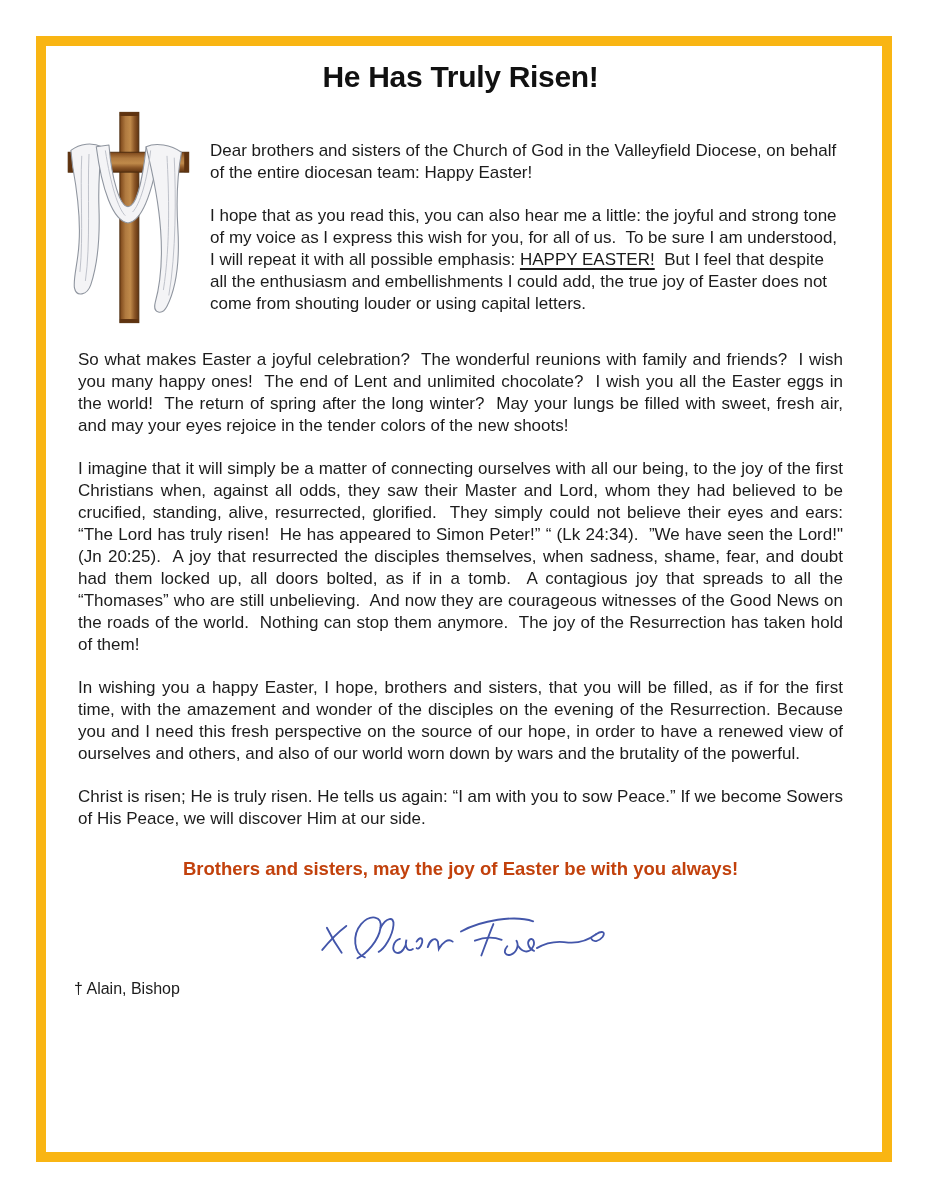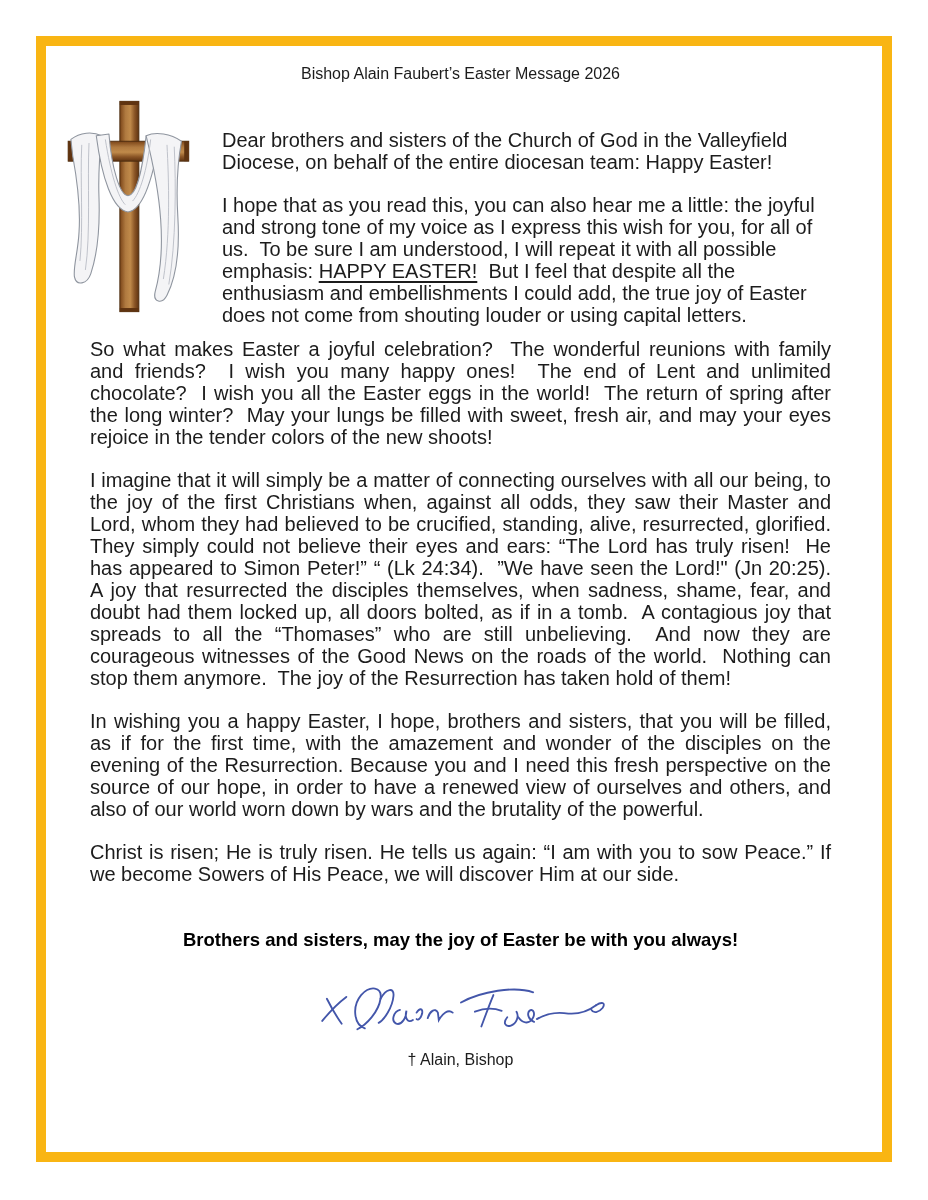--- a/index.html
+++ b/index.html
@@ -42,56 +42,55 @@
     align-items:flex-start;
     margin-top:6px;
   }
   .figure {
     flex:0 0 136px;
     margin-left:-14px;
     margin-right:10px;
   }
   .intro-text { flex:1; padding-top:40px; }
   .para {
-    font-size:20px;
+    font-size:17px;
     line-height:22px;
-    margin:21px 16px 0;
+    margin:21px 4px 0;
     text-align:justify;
     white-space:pre-wrap;
   }
   .intro-text .para:first-child { margin-top:0; }
   .intro-text .para { text-align:left; }
   .hl {
     font-weight:normal;
     text-decoration:underline;
     text-decoration-thickness:2px;
     text-underline-offset:3px;
   }
   .closing {
     text-align:center;
     font-size:18.5px;
     font-weight:bold;
-    margin-top:44px;
-    color:#000000;
+    margin-top:28px;
+    color:#c2410c;
   }
   .signature-wrap { text-align:center; margin-top:20px; }
   .signature-caption {
-    text-align:center;
     font-size:16px;
     margin-top:2px;
   }
 </style>
 </head>
 <body>
 
 <div class="frame"></div>
 
 <div class="content">
 
-  <div class="subtitle">Bishop Alain Faubert’s Easter Message 2026</div>
+  <h1 class="title">He Has Truly Risen!</h1>
 
   <div class="intro-row">
     <div class="figure">
       <svg viewBox="0 0 150 240" width="136" height="235">
         <defs>
           <linearGradient id="woodV" x1="0" y1="0" x2="1" y2="0">
             <stop offset="0" stop-color="#7a4418"></stop>
             <stop offset="0.3" stop-color="#b07a40"></stop>
             <stop offset="0.55" stop-color="#c08a4a"></stop>
             <stop offset="0.78" stop-color="#8a5526"></stop>

